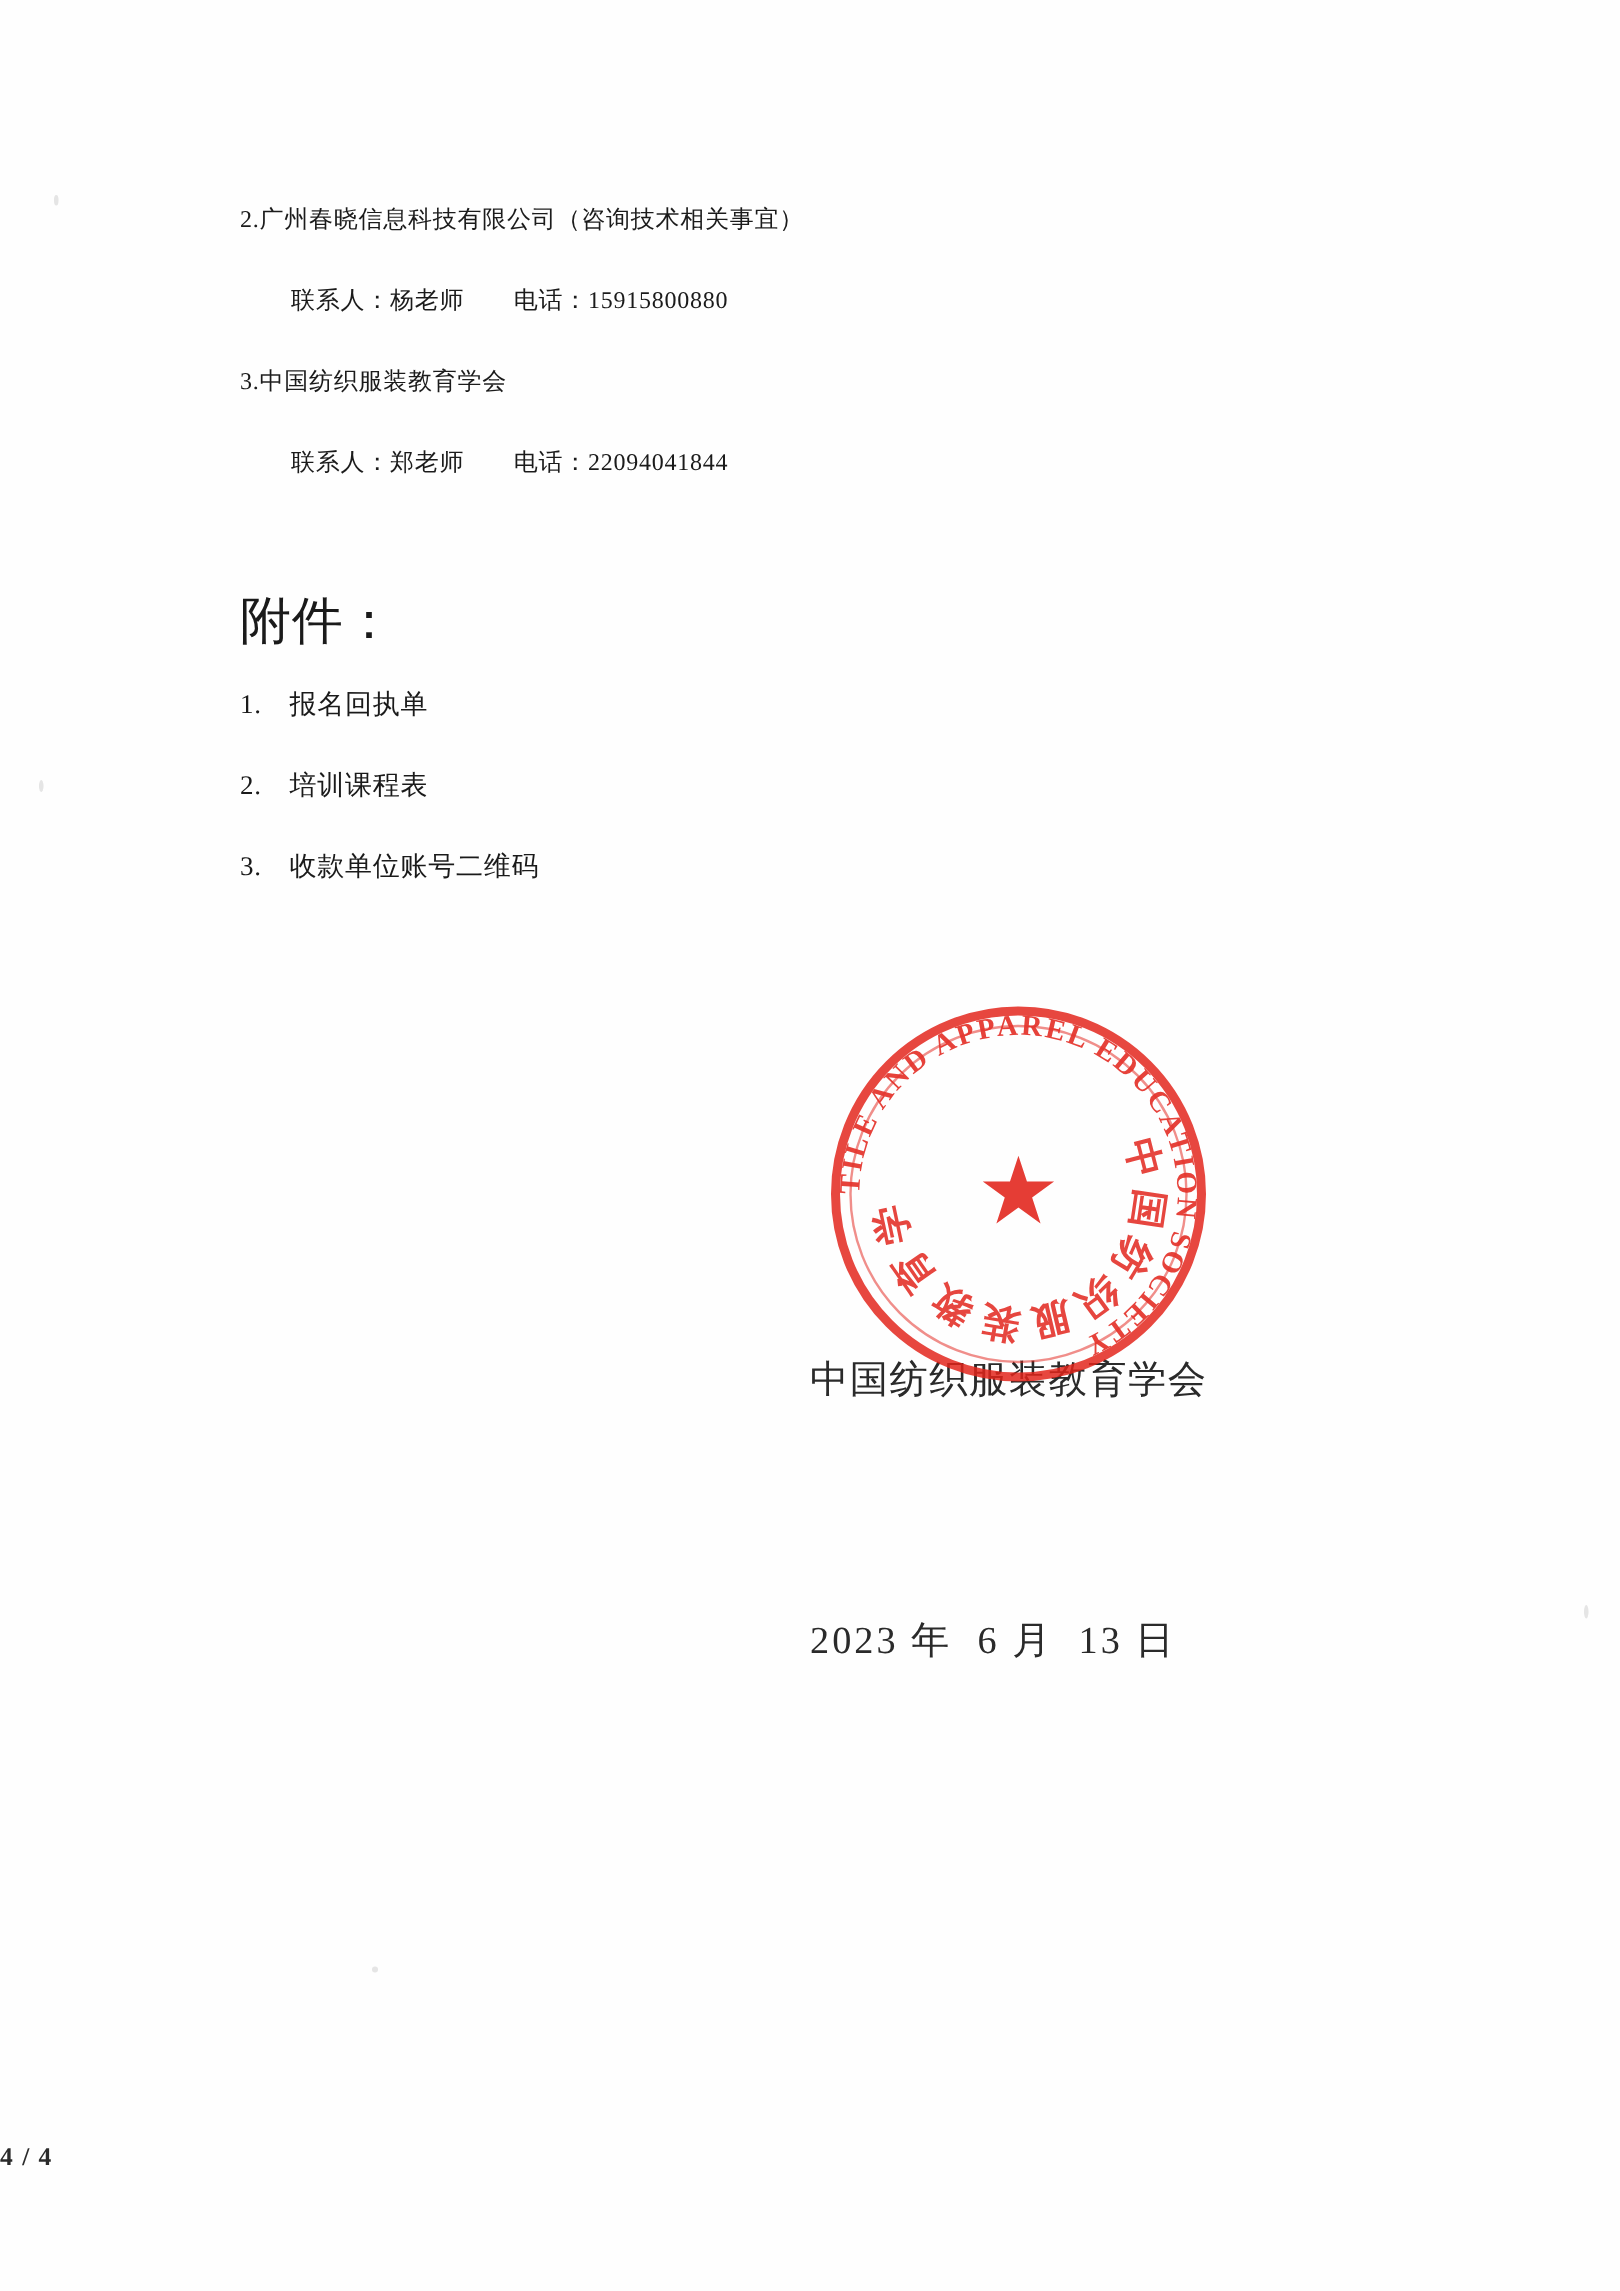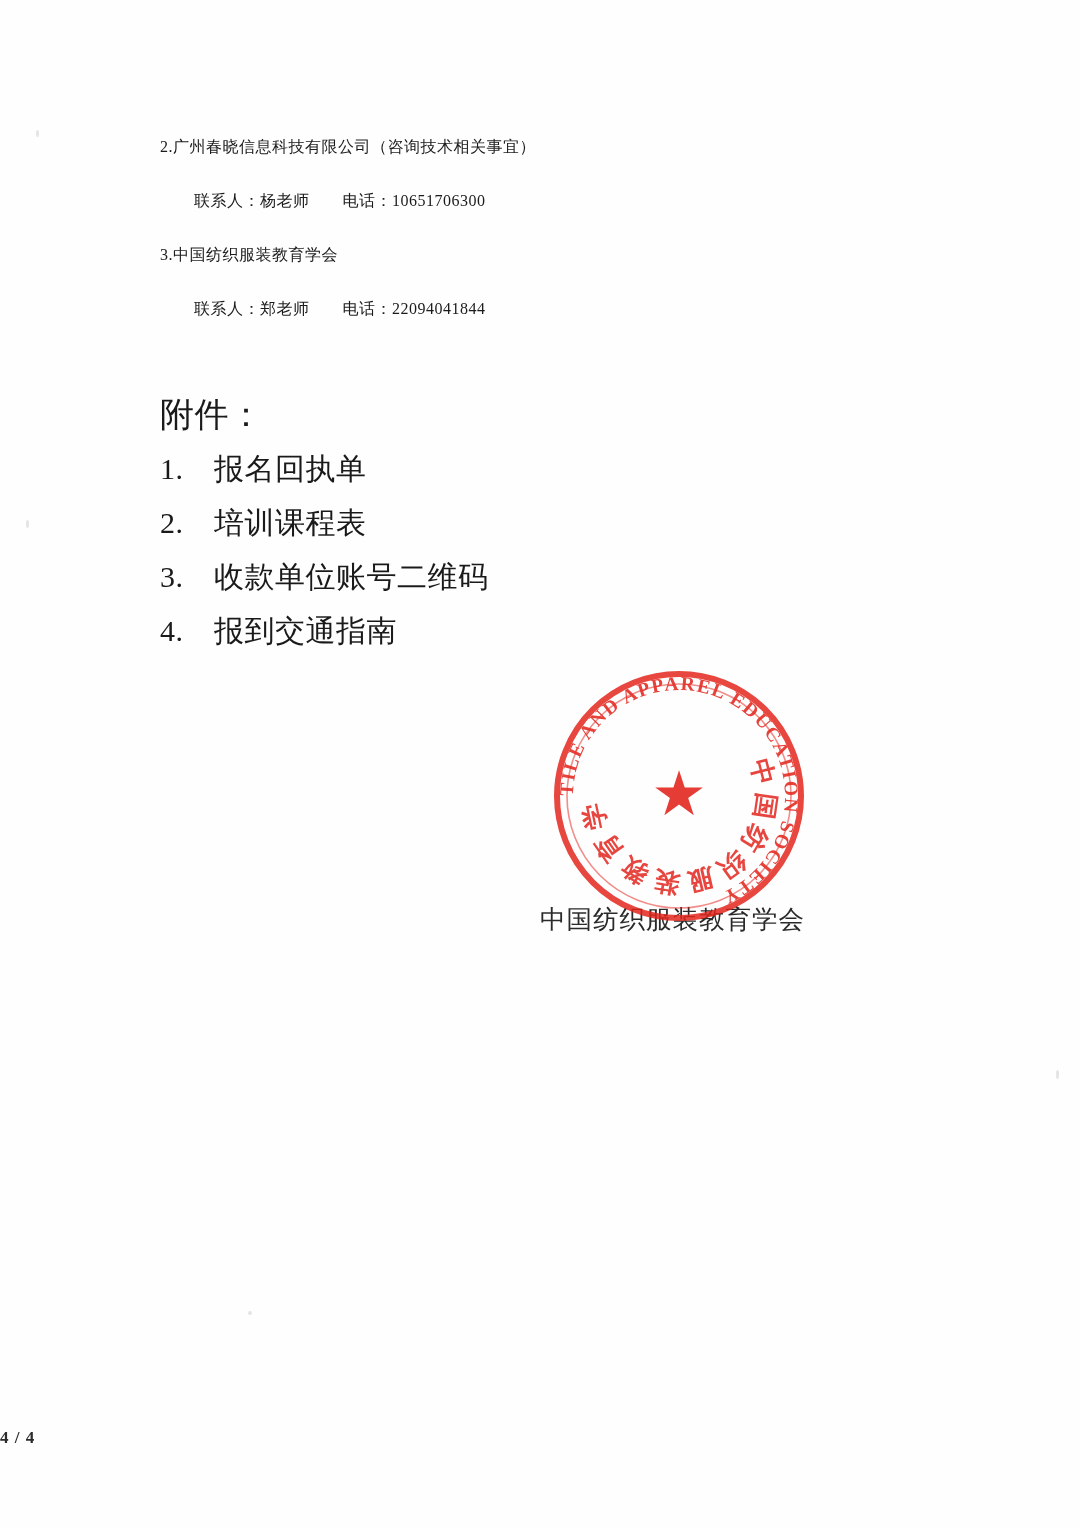--- a/index.html
+++ b/index.html
@@ -42,21 +42,21 @@
     padding-left: 34px;
   }
   .gap-md { height: 52px; }
 
   .attach-title {
     font-size: 34px;
     line-height: 54px;
     letter-spacing: 0.5px;
   }
   .attach-item {
-    font-size: 30px;
+    font-size: 18px;
     line-height: 54px;
     letter-spacing: 0.5px;
     white-space: pre;
   }
 
   
   .sign-block {
     position: absolute;
     left: 540px;
     top: 775px;
@@ -102,38 +102,38 @@
 <div class="page">
 
   <div class="speck" style="left:36px;top:130px;width:3px;height:7px;"></div>
   <div class="speck" style="left:26px;top:520px;width:3px;height:8px;"></div>
   <div class="speck" style="left:248px;top:1311px;width:4px;height:4px;"></div>
   <div class="speck" style="left:1056px;top:1070px;width:3px;height:9px;"></div>
 
   <div class="content">
 
     <div class="line"><span>2.</span><span>广州春晓信息科技有限公司（咨询技术相关事宜）</span></div>
-    <div class="line indent">联系人：杨老师　　电话：10651706300</div>
+    <div class="line indent">联系人：杨老师　　电话：15915800880</div>
 
     <div class="line"><span>3.</span><span>中国纺织服装教育学会</span></div>
     <div class="line indent">联系人：郑老师　　电话：22094041844</div>
 
     <div class="gap-md"></div>
 
     <div class="attach-title">附件：</div>
 
     <div class="attach-item"><span>1.</span>　<span>报名回执单</span></div>
     <div class="attach-item"><span>2.</span>　<span>培训课程表</span></div>
     <div class="attach-item"><span>3.</span>　<span>收款单位账号二维码</span></div>
-    <div class="attach-item"><span>4.</span>　<span>报到交通指南</span></div>
 
   </div>
 
   <div class="sign-block">
     <div>中国纺织服装教育学会</div>
+    <div class="sign-date">2023 年  6 月  13 日</div>
   </div>
 
   <div class="seal">
     <svg width="262" height="262" viewBox="0 0 262 262" xmlns="http://www.w3.org/2000/svg">
       <defs>
         <path id="outerArc" d="M 131,131 m -106,0 a 106,106 0 1 1 212,0 a 106,106 0 1 1 -212,0"></path>
         <path id="innerArc" d="M 131,131 m -78,0 a 78,78 0 1 1 156,0 a 78,78 0 1 1 -156,0"></path>
       </defs>
       <circle cx="131" cy="131" r="122" fill="none" stroke="#e2231a" stroke-width="6" opacity="0.9"></circle>
       <circle cx="131" cy="131" r="112" fill="none" stroke="#e2231a" stroke-width="1.6" opacity="0.55"></circle>

